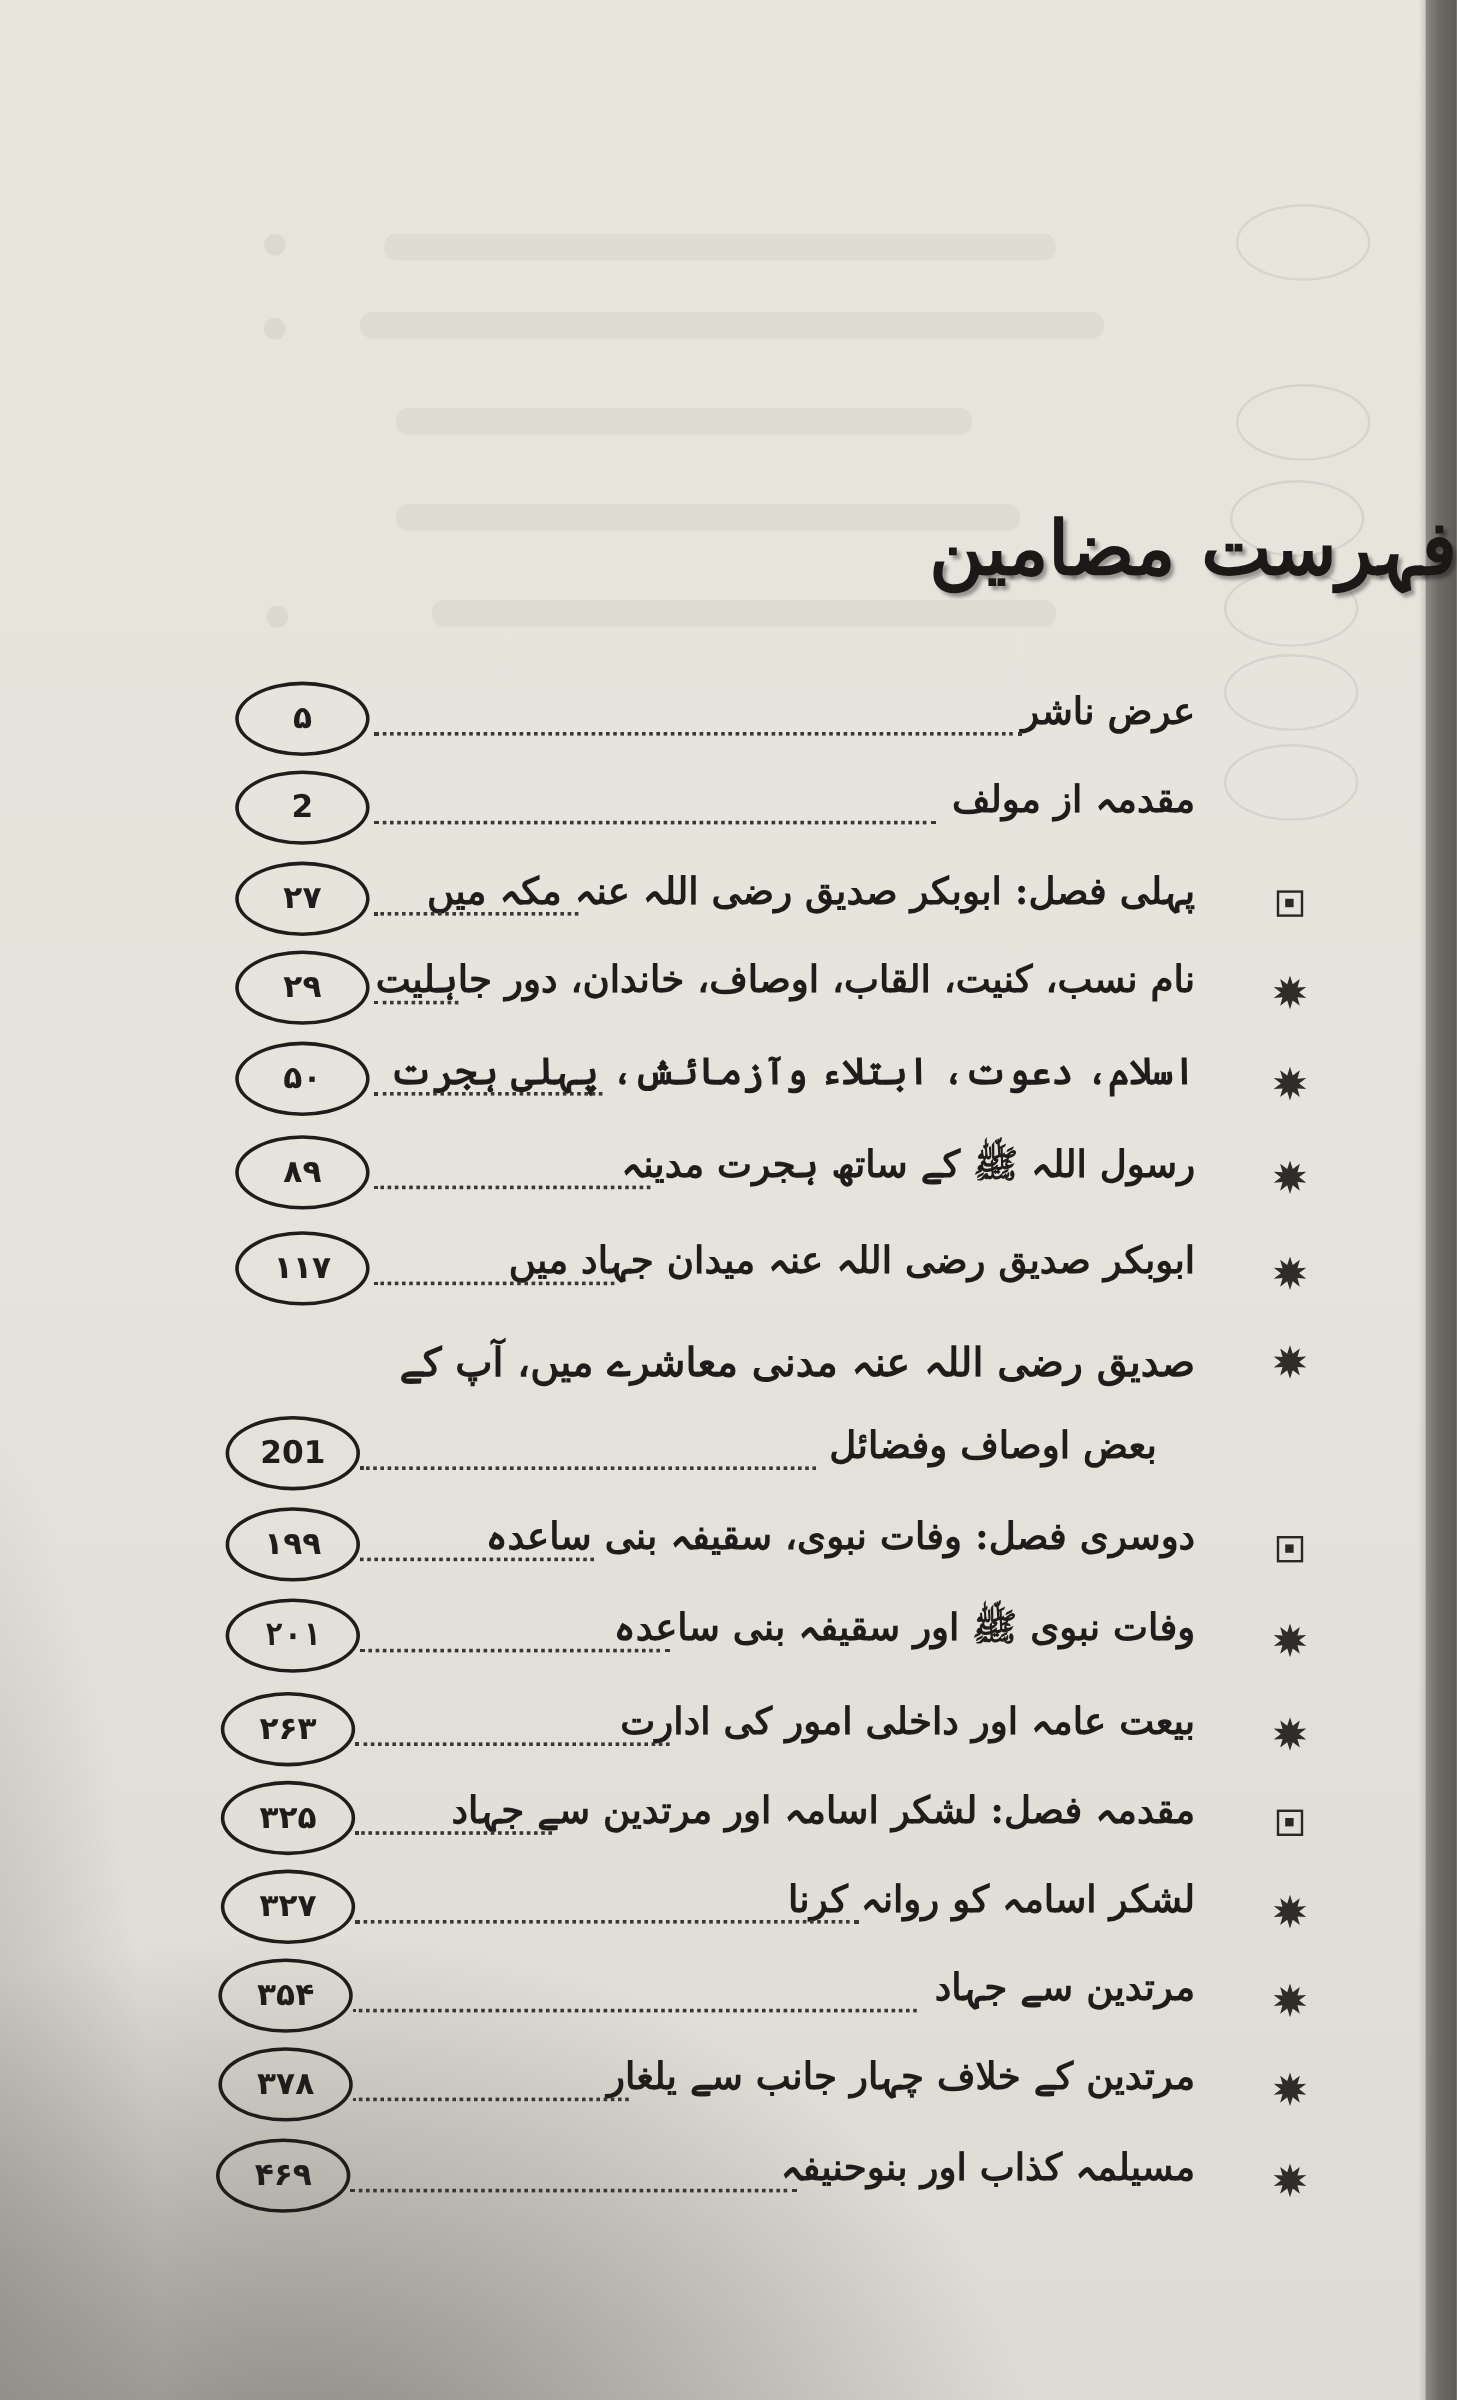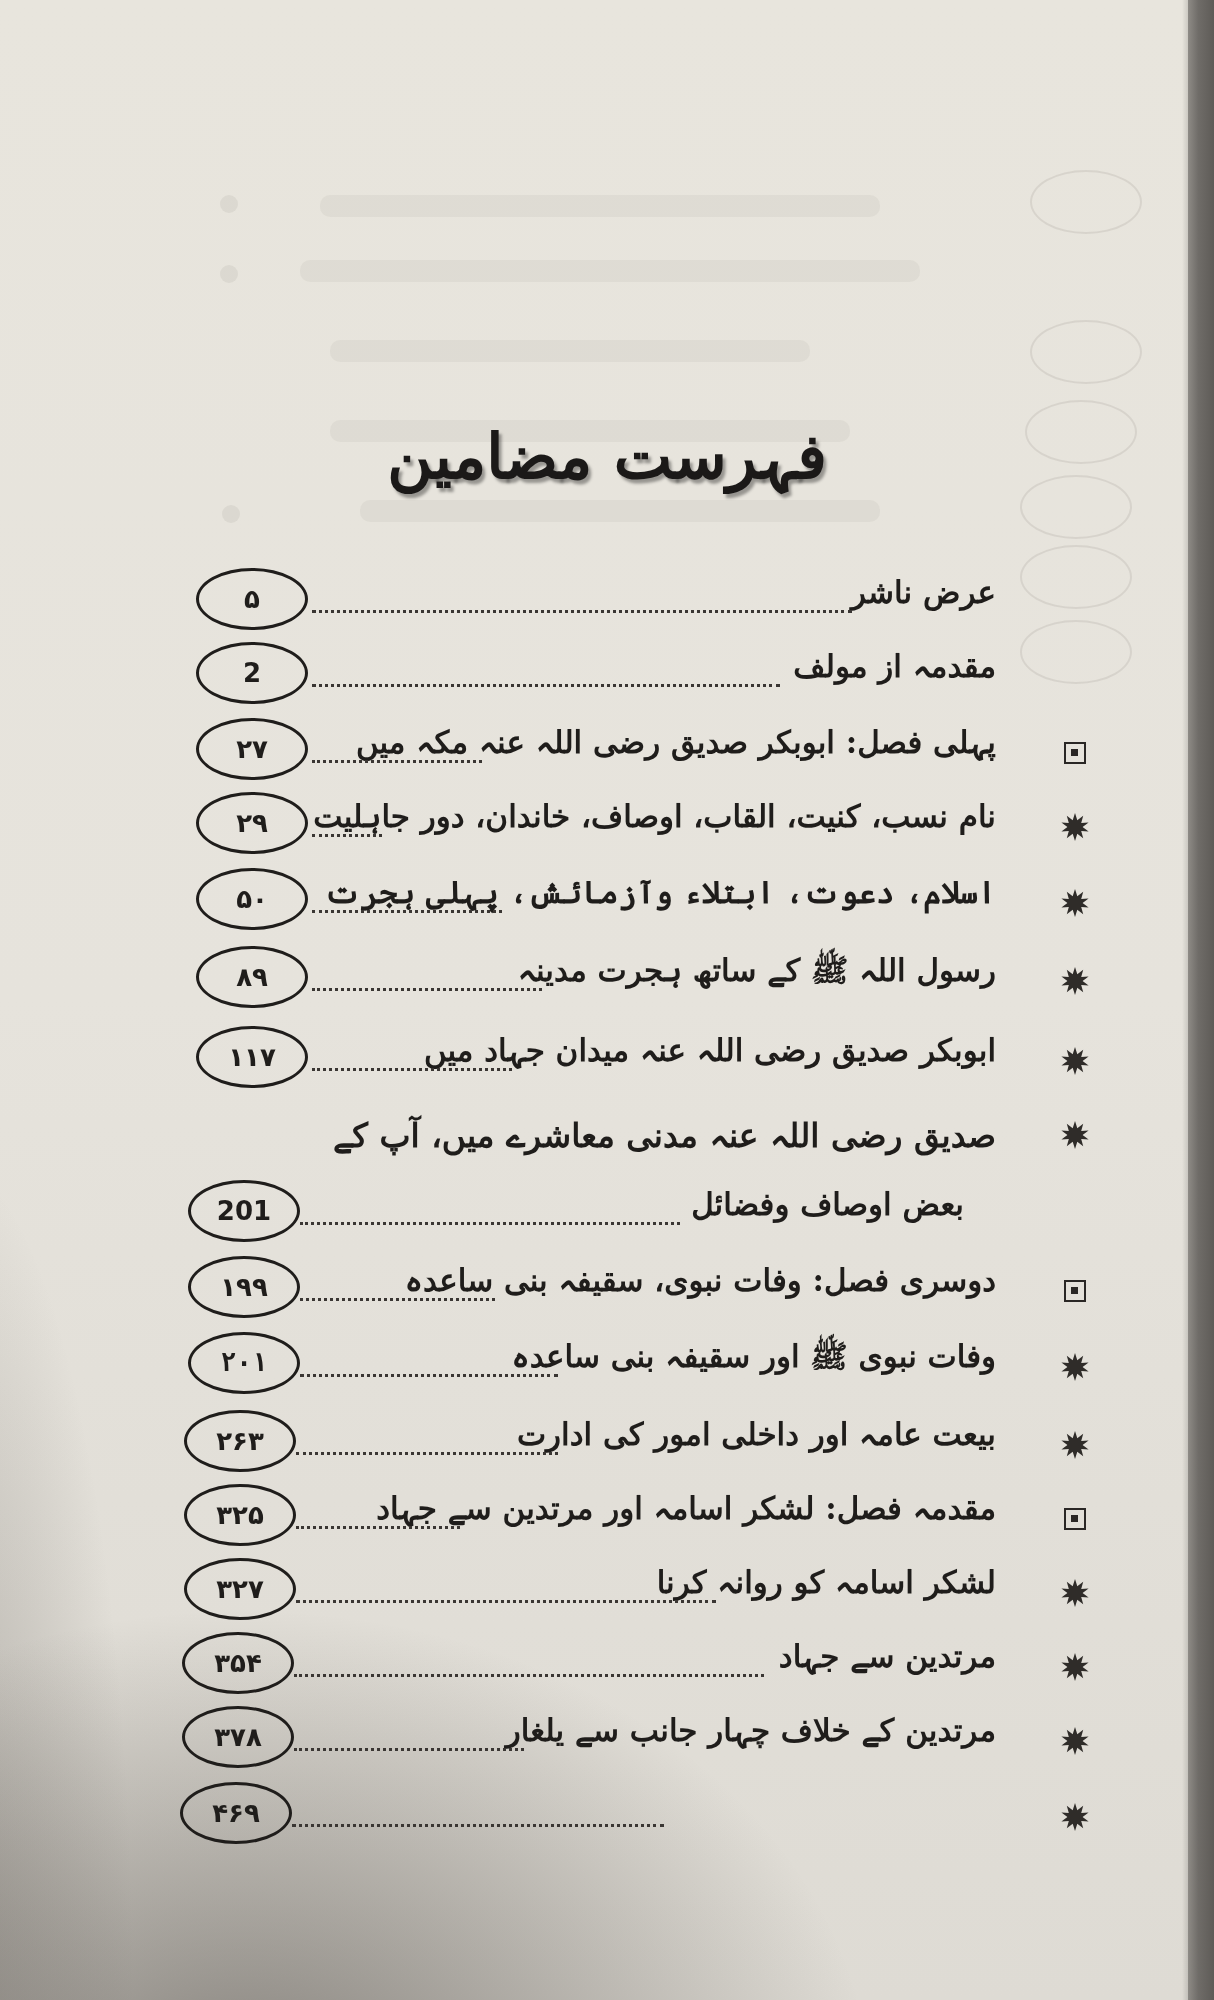--- a/index.html
+++ b/index.html
@@ -56,21 +56,21 @@
       position: absolute;
       width: 18px; height: 18px;
       border-radius: 50%;
       background: rgba(120,115,105,0.10);
     }
 
     .title {
       position: absolute;
       top: 420px;
       left: 0; width: 1214px;
-      text-align: center;
+      text-align: right;
       direction: rtl;
       font-family: "DejaVu Serif", serif;
       font-size: 62px;
       font-weight: bold;
       color: #1b1918;
       text-shadow: 3px 4px 3px rgba(0,0,0,0.35);
       letter-spacing: 0;
     }
 
     .toc {
@@ -325,18 +325,19 @@
       <div class="leader" style="left:294px; width:230px;"></div>
       <div class="page-oval" style="left:182px;">۳۷۸</div>
     </div>
 
     <div class="row" style="top:1780px;">
       <div class="marker star-bullet">
         <svg width="30" height="30" viewBox="0 0 30 30">
             <polygon fill="#2f2c29" points="15,1 17.3,8.2 23.2,3.8 21.2,10.9 28.6,10.4 22.6,14.9 28.6,19.6 21.2,19.1 23.2,26.2 17.3,21.8 15,29 12.7,21.8 6.8,26.2 8.8,19.1 1.4,19.6 7.4,15 1.4,10.4 8.8,10.9 6.8,3.8 12.7,8.2"></polygon>
           </svg>
       </div>
+      <span class="title-text">مسیلمہ کذاب اور بنوحنیفہ</span>
       <div class="leader" style="left:292px; width:372px;"></div>
       <div class="page-oval" style="left:180px;">۴۶۹</div>
     </div>
 
   </div>
 </div>
 
 </body></html>

